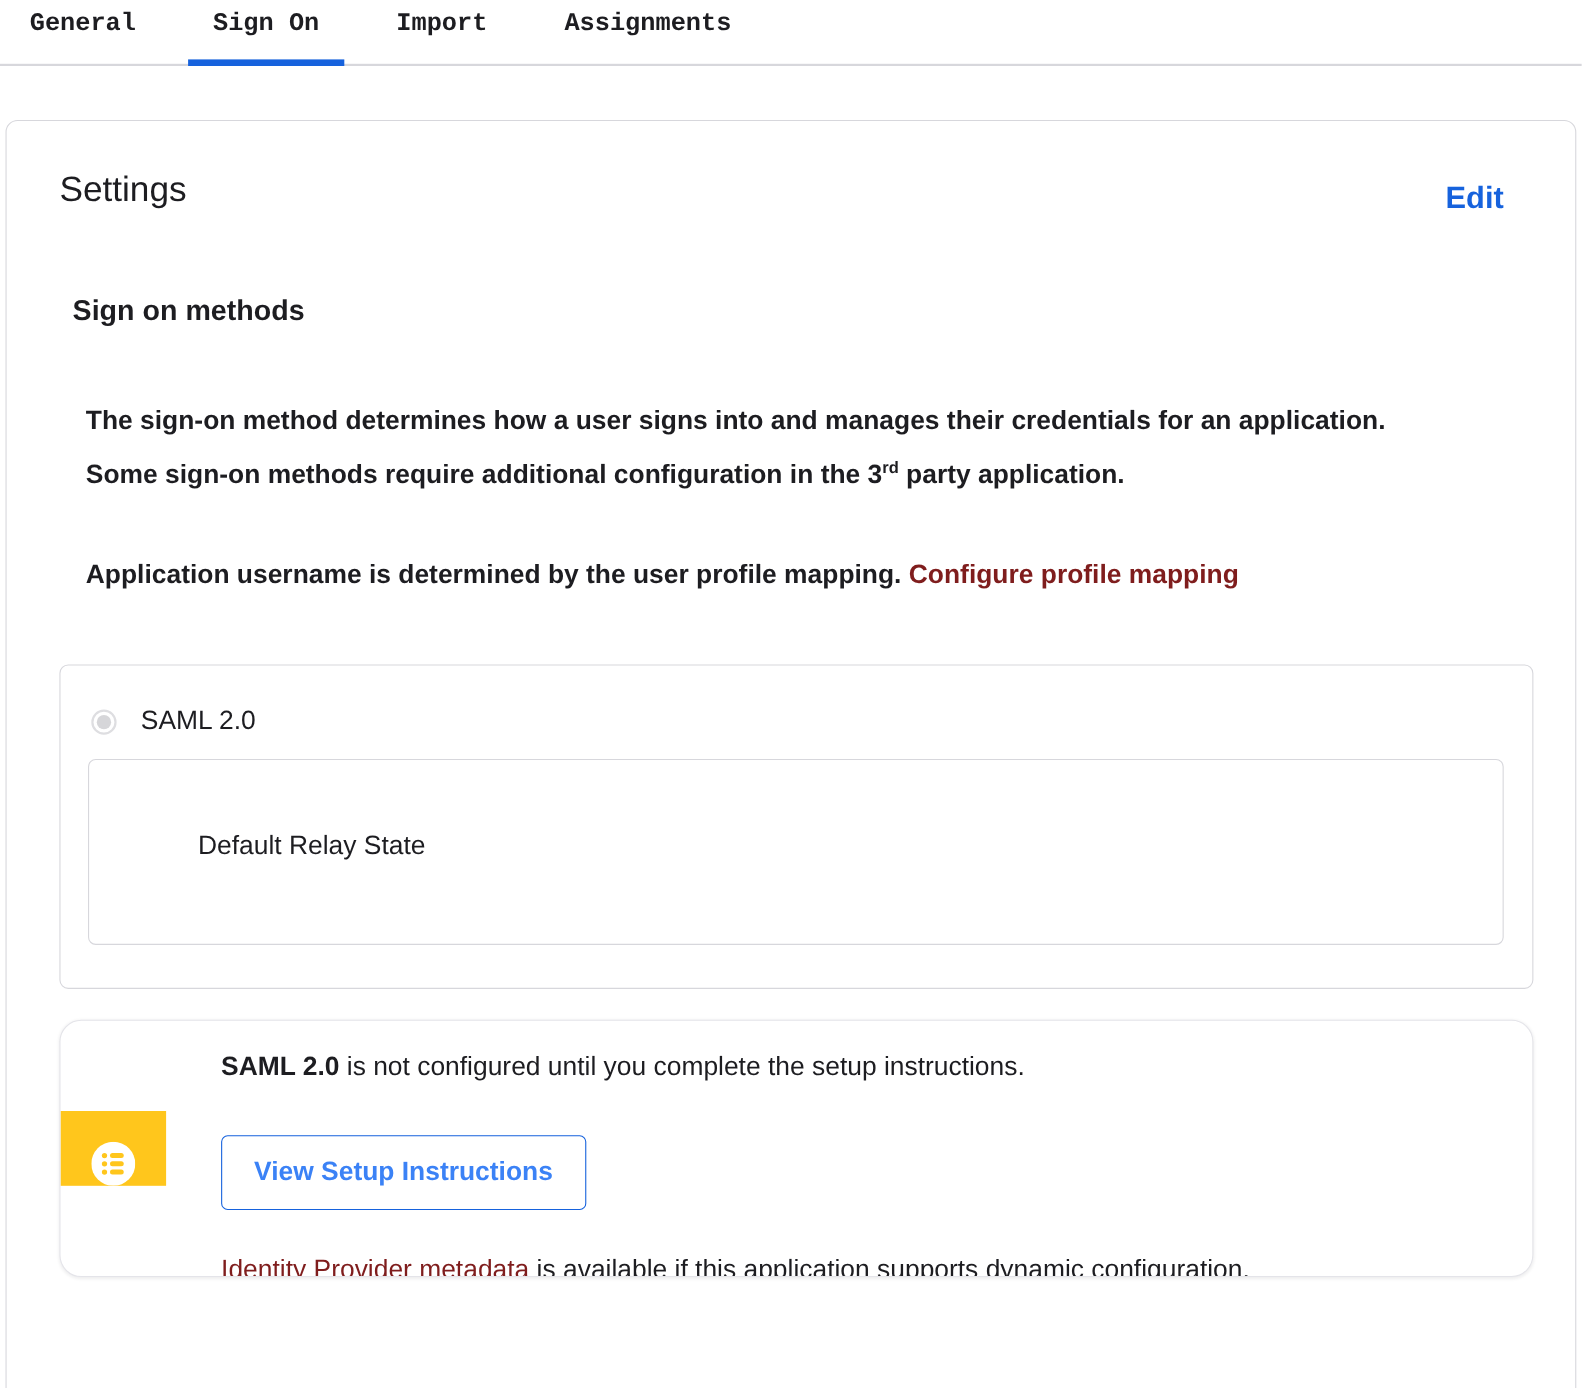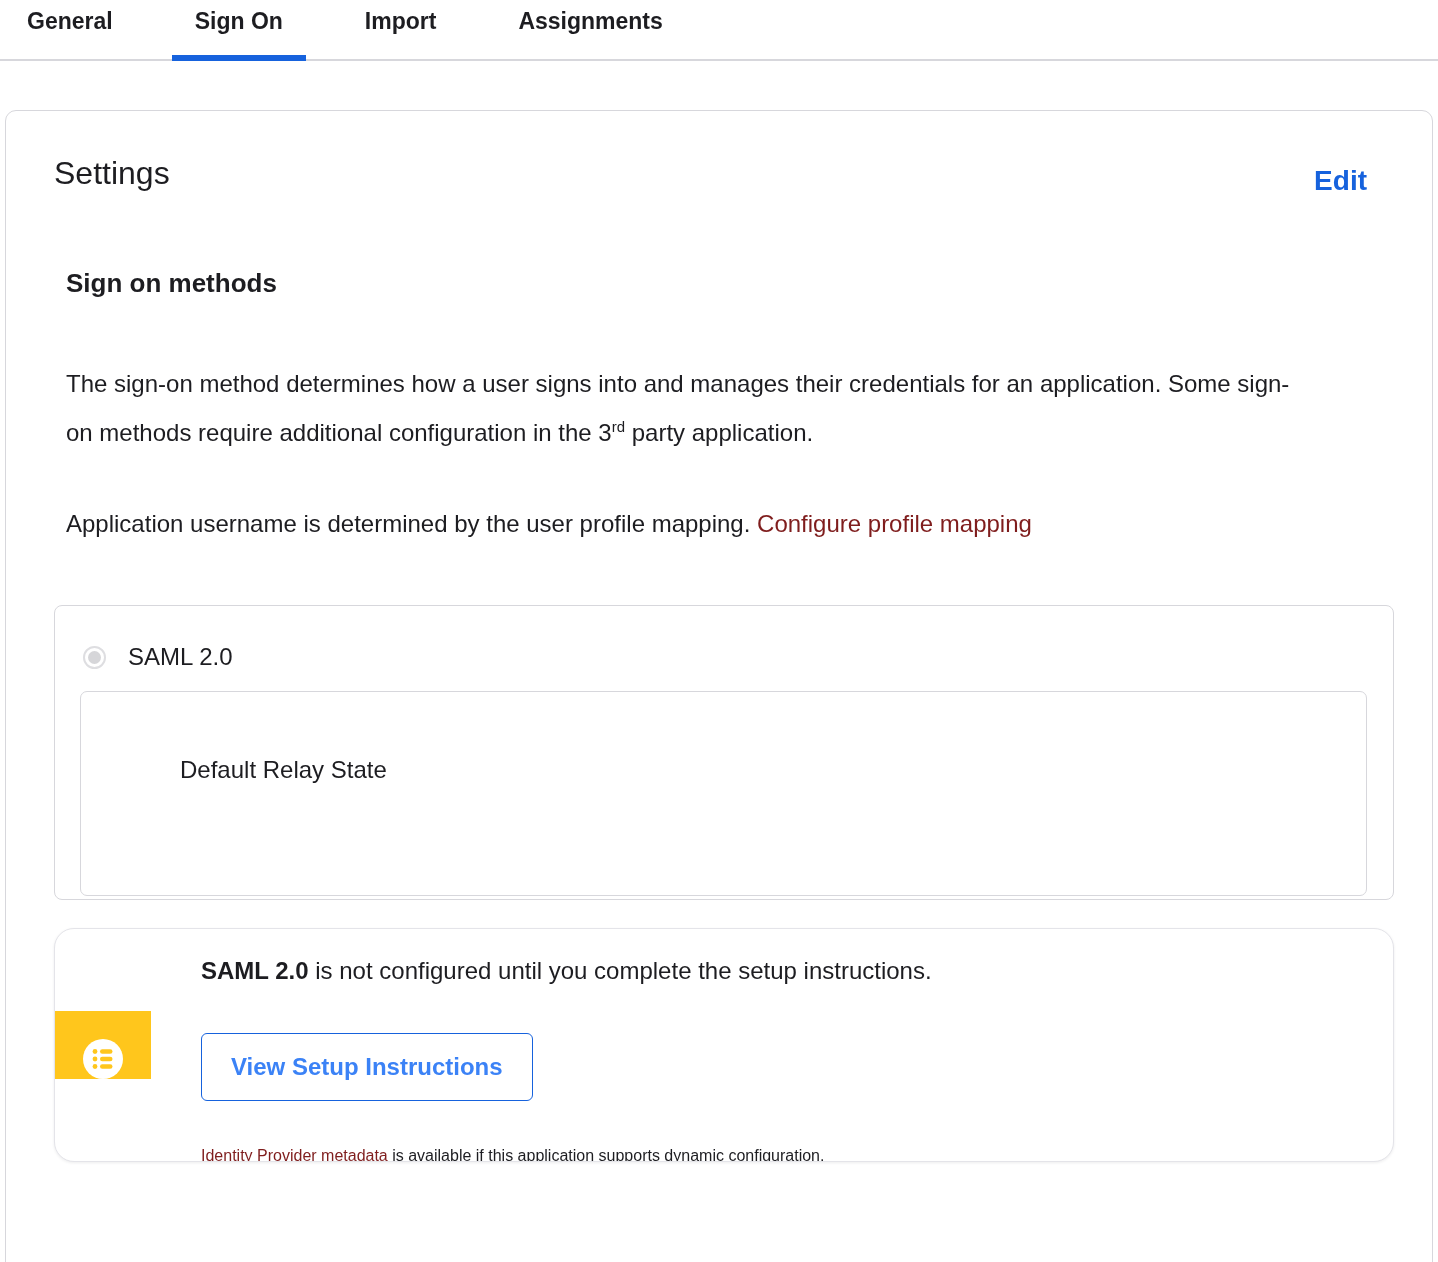--- a/index.html
+++ b/index.html
@@ -8,23 +8,24 @@
     width: 1438px; height: 1262px;
     overflow: hidden;
     background: #ffffff;
     font-family: "Liberation Sans", sans-serif;
     color: #1d1d21;
   }
 
   
   .tabbar {
     display: flex;
-    gap: 36px;
+    gap: 24px;
     padding-left: 4px;
     border-bottom: 2px solid #d7d7dc;
+    font-family: Liberation Mono, monospace;
   }
   .tab {
     padding: 8px 23px 20px;
     font-size: 23px;
     font-weight: 700;
     border-bottom: 6px solid transparent;
     margin-bottom: -2px;
     cursor: pointer;
     white-space: nowrap;
   }
@@ -60,24 +61,25 @@
     margin-top: 12px;
   }
 
   .section h2 {
     margin: 70px 0 0 12px;
     font-size: 26px;
     font-weight: 700;
     line-height: 32px;
   }
   .desc {
-    margin: 60px 0 0 12px;
+    margin: 60px 0 0 24px;
     font-size: 24px;
     line-height: 49px;
     max-width: 1240px;
+    font-weight: bold;
   }
   .desc.second { margin-top: 42px; }
   .desc sup {
     font-size: 15px;
     vertical-align: super;
     line-height: 0;
   }
   a.link {
     color: #7f1d1d;
     text-decoration: none;
@@ -114,21 +116,21 @@
     left: 50%; top: 50%;
     width: 13px; height: 13px;
     margin: -6.5px 0 0 -6.5px;
     border-radius: 50%;
     background: #d6d6d9;
   }
   .radio-label { font-size: 24px; }
   .inner-box {
     margin: 20px 0 0 25px;
     width: 1287px;
-    height: 205px;
+    height: 169px;
     border: 1px solid #d7d7dc;
     border-radius: 7px;
   }
   .field-label {
     display: block;
     padding: 64px 0 0 99px;
     font-size: 24px;
   }
 
   
@@ -170,21 +172,21 @@
     font-size: 24px;
     font-weight: 700;
     color: #3b82f6;
     background: #fff;
     border: 1px solid #1662dd;
     border-radius: 6px;
     cursor: pointer;
   }
   .callout-text2 {
     margin: 40px 0 0;
-    font-size: 16px;
+    font-size: 24px;
     line-height: 30px;
   }
 </style>
 </head>
 <body>
 
 <div class="tabbar">
   <div class="tab">General</div>
   <div class="tab active">Sign On</div>
   <div class="tab">Import</div>

